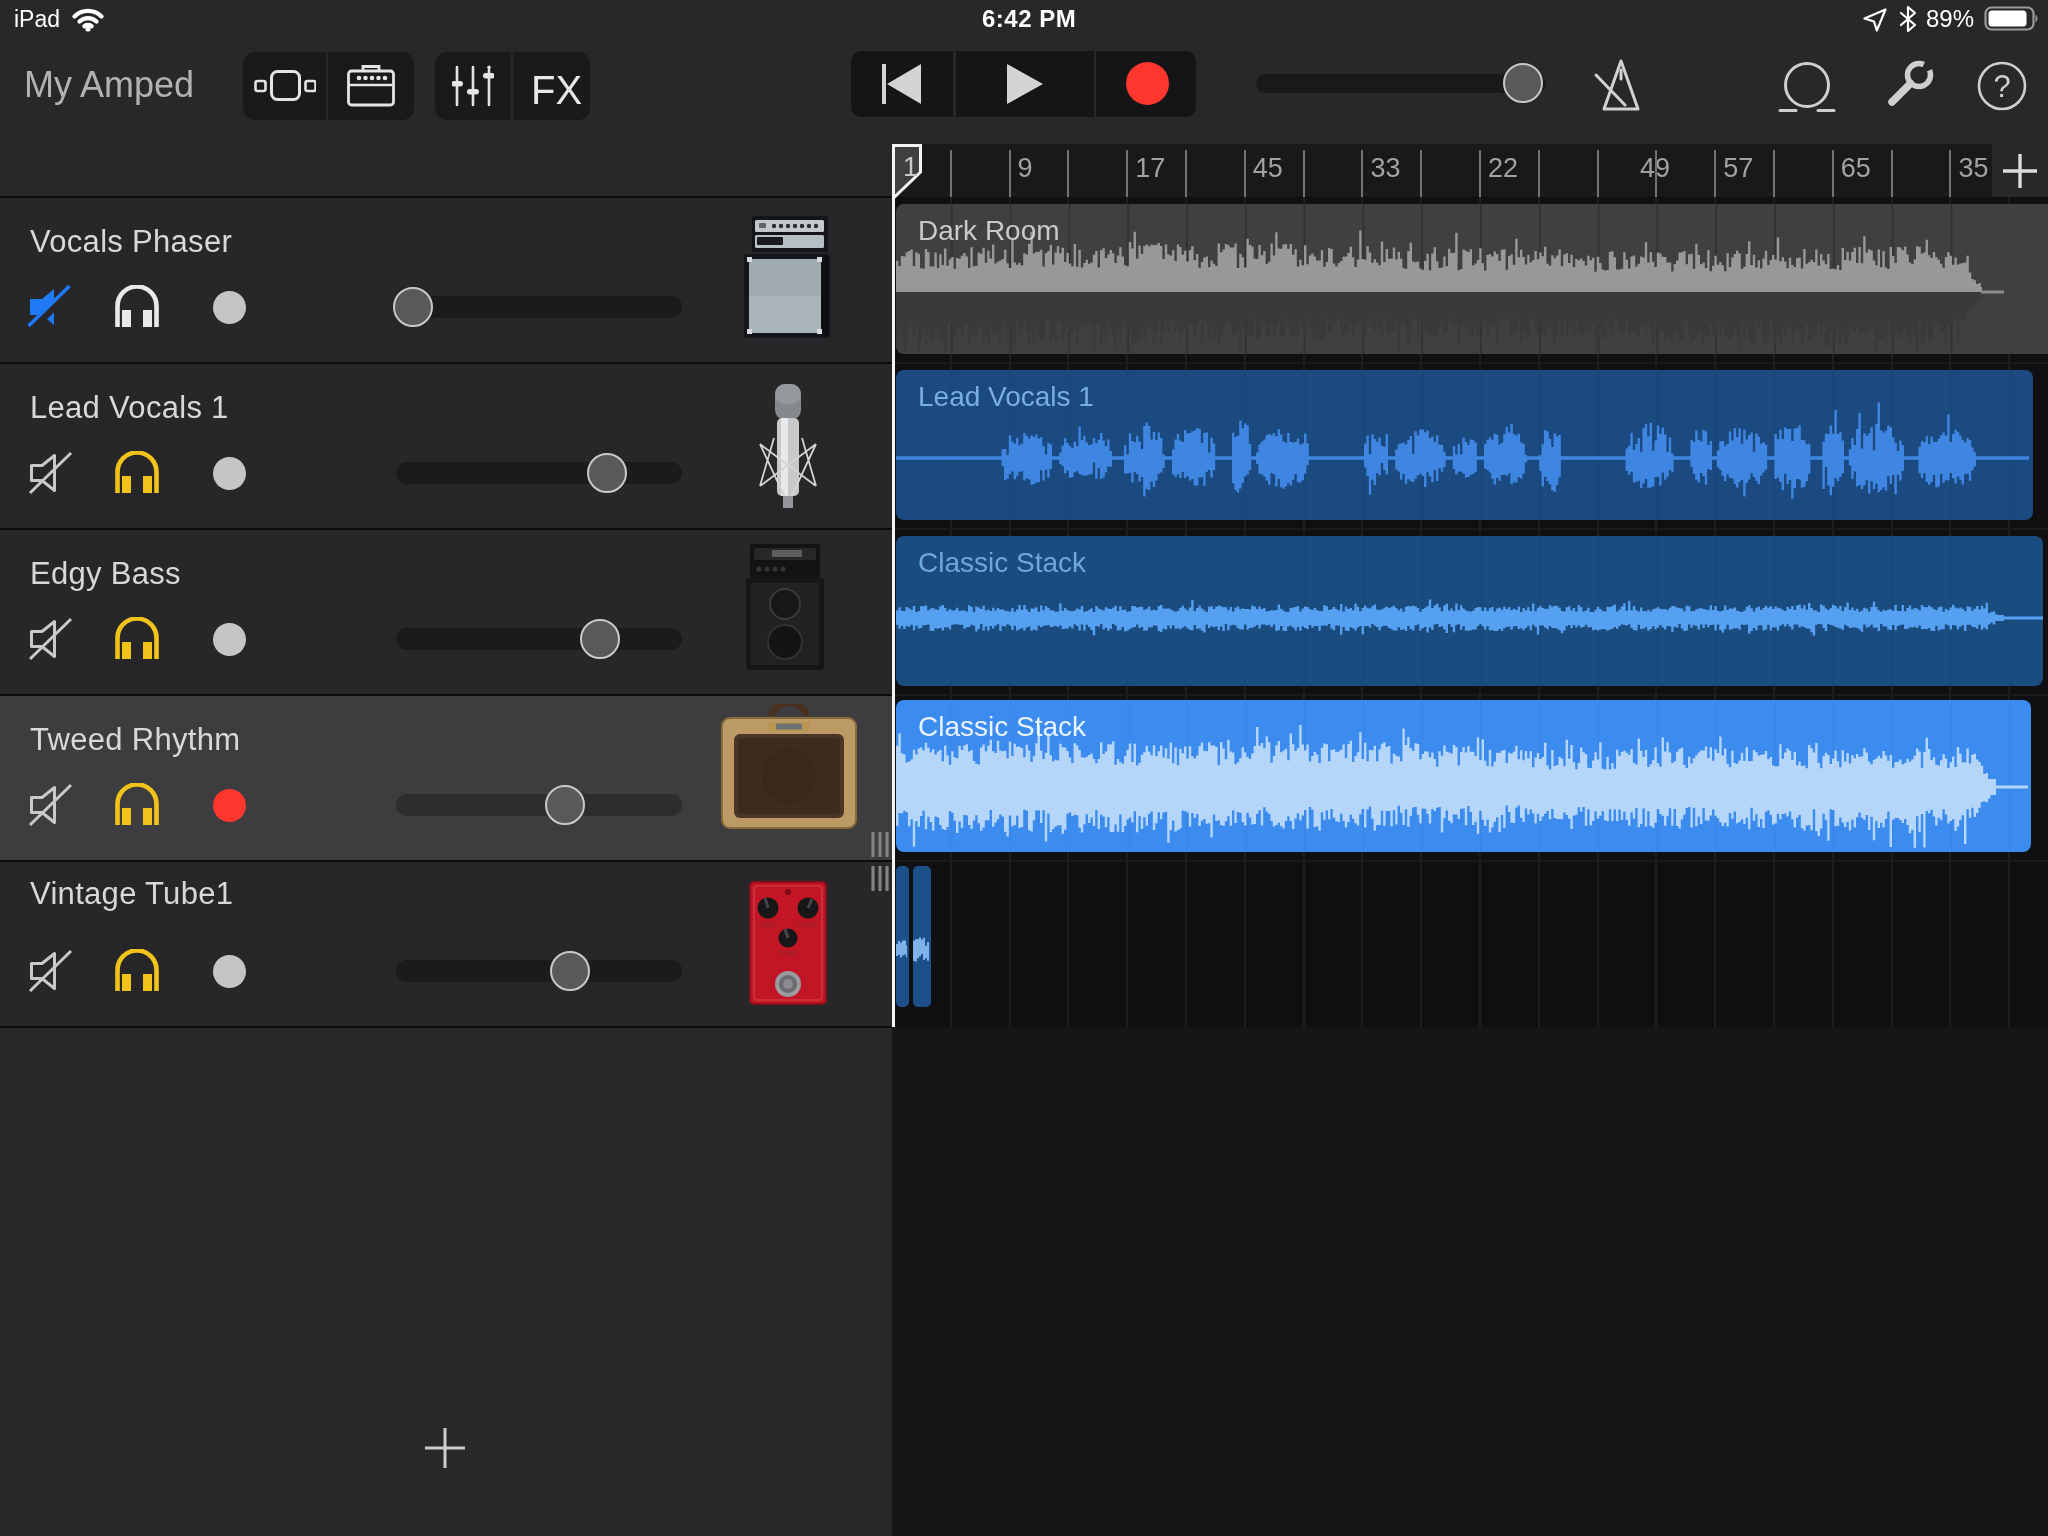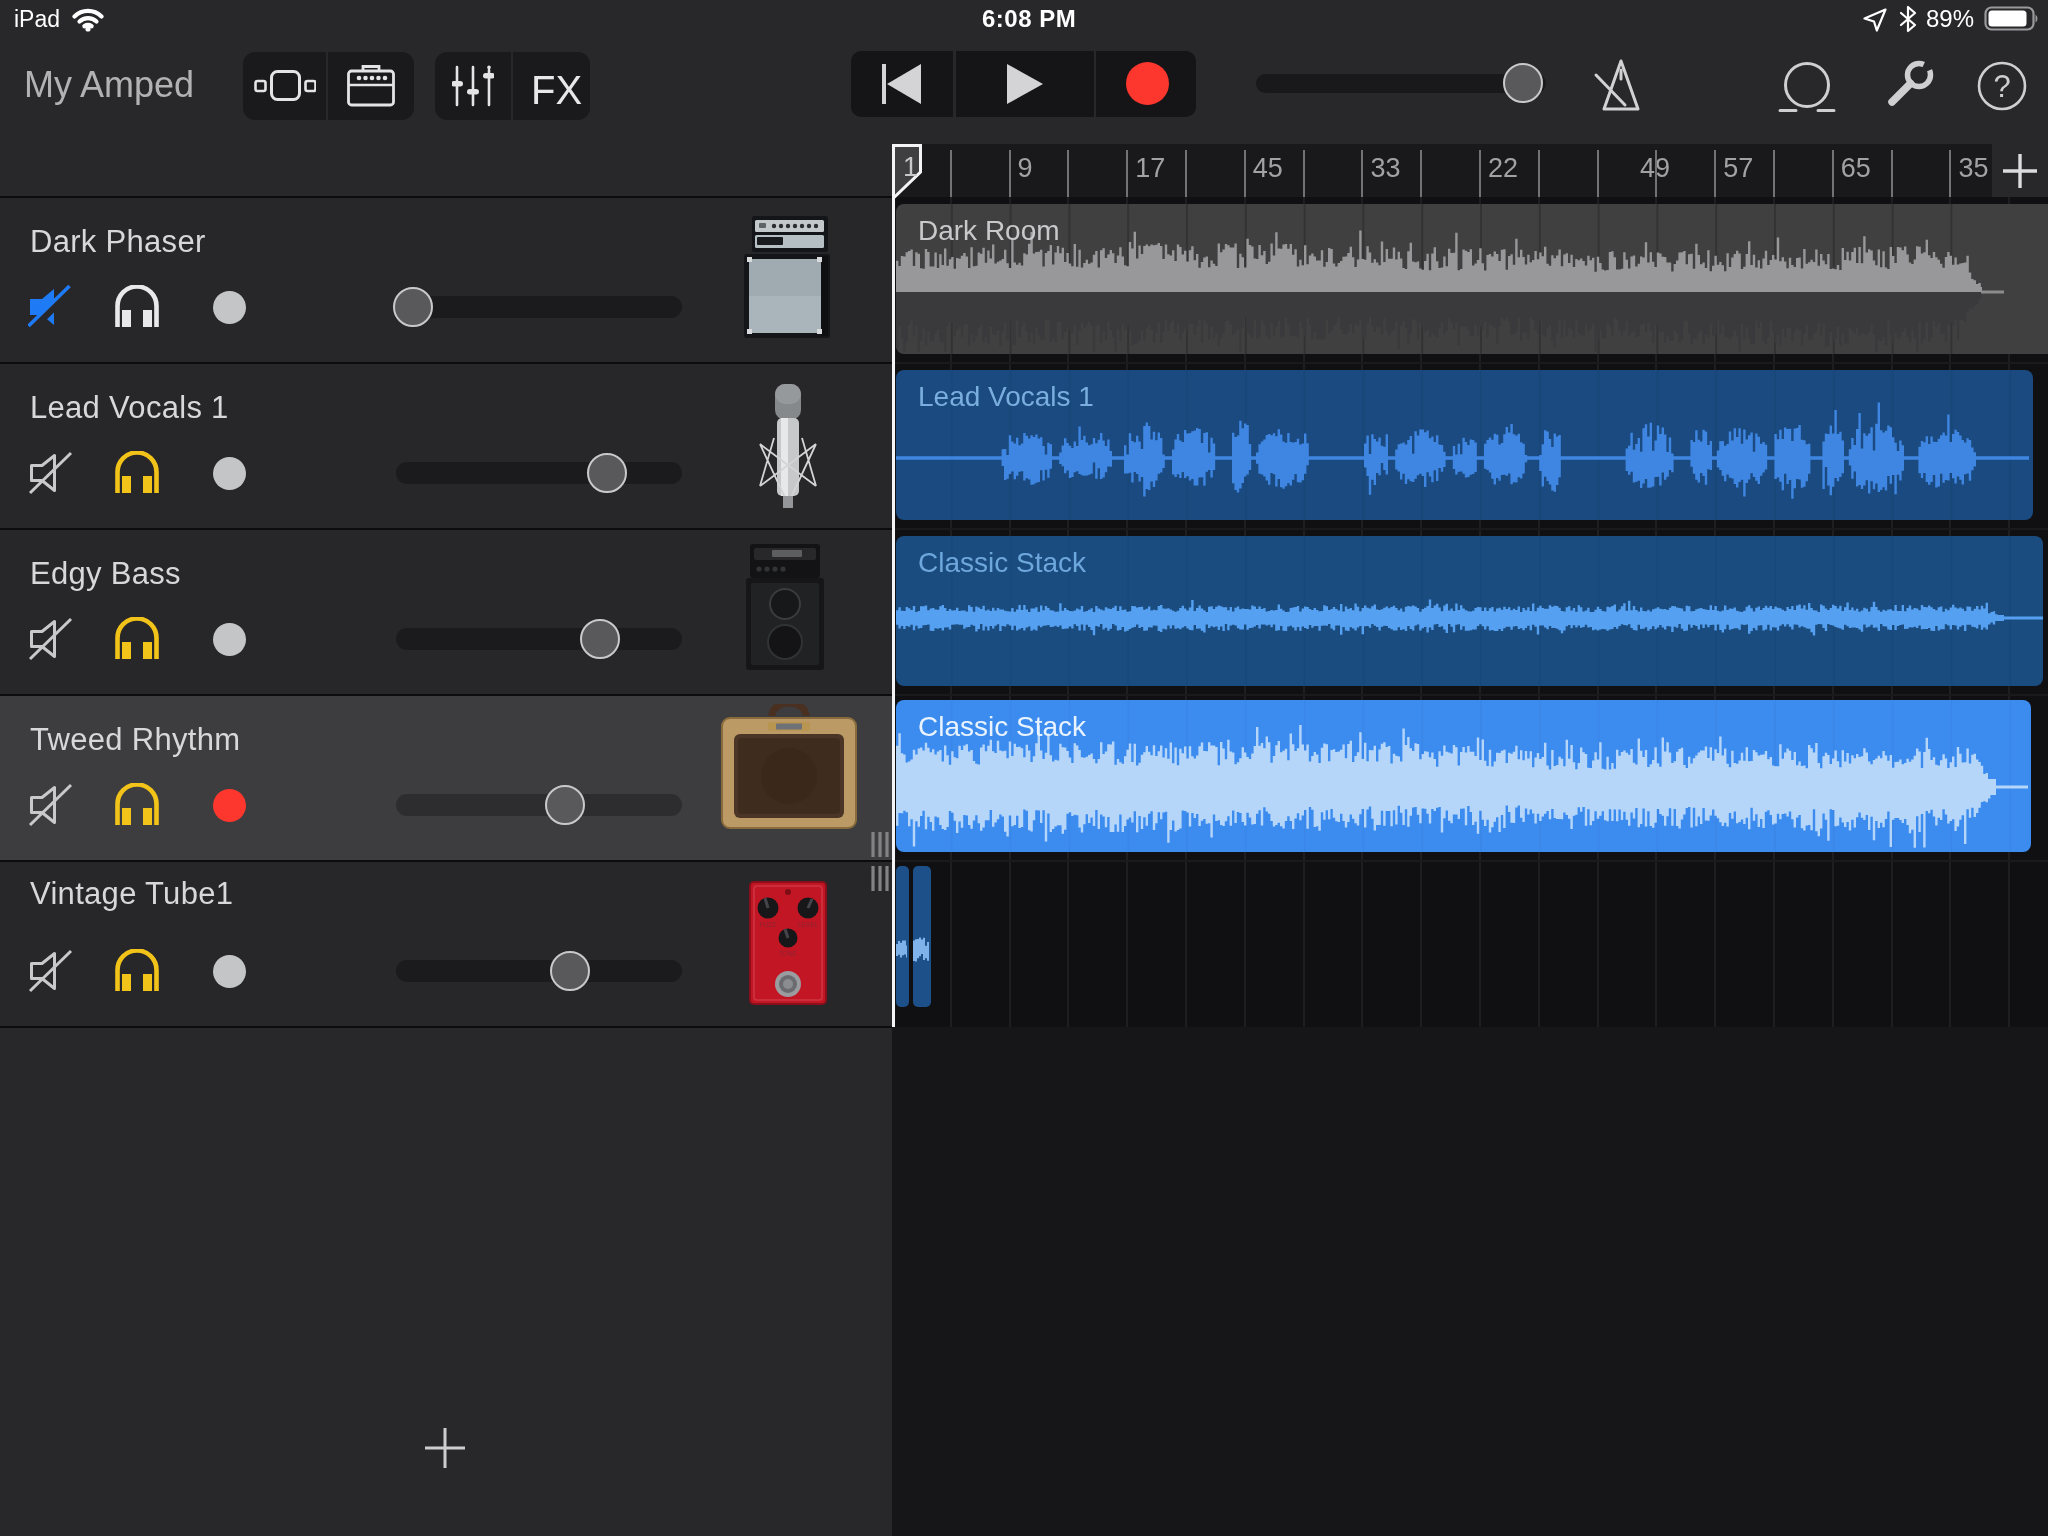--- a/index.html
+++ b/index.html
@@ -32,21 +32,21 @@
 <div class="abs" id="lanesbot"></div>
 <div class="abs" style="left:14px;top:6px;font-size:23px;color:#fff">iPad</div>
 <svg class="abs" style="left:72px;top:8px" width="32" height="24" viewBox="0 0 32 24">
     <g stroke="#fff" fill="none" stroke-linecap="round">
       <path d="M2.5,8.5 a19,19 0 0 1 27,0" stroke-width="4.2"></path>
       <path d="M7.5,13.5 a12.5,12.5 0 0 1 17,0" stroke-width="4.2"></path>
       <path d="M12.5,18.2 a6.5,6.5 0 0 1 7,0" stroke-width="4.4"></path>
     </g>
     <circle cx="16" cy="21" r="2.6" fill="#fff"></circle>
   </svg>
-<div class="abs" style="left:982px;top:5px;font-size:24px;color:#fff;font-weight:700;letter-spacing:.5px">6:08 PM</div>
+<div class="abs" style="left:982px;top:5px;font-size:24px;color:#fff;font-weight:700;letter-spacing:.5px">6:42 PM</div>
 <svg class="abs" style="left:1862px;top:7px" width="26" height="26" viewBox="0 0 26 26">
     <path d="M23.5,2.5 L2.5,11.5 L12,14.5 L14.8,23.5 Z" fill="none" stroke="#fff" stroke-width="2.2" stroke-linejoin="round"></path>
   </svg>
 <svg class="abs" style="left:1896px;top:5px" width="24" height="28" viewBox="0 0 24 28">
     <g stroke="#fff" stroke-width="2.2" fill="none" stroke-linejoin="round" stroke-linecap="round">
       <path d="M12,2 L12,26 M12,2 L19,8 L5,20 M12,26 L19,20 L5,8"></path>
     </g>
   </svg>
 <div class="abs" style="left:1926px;top:5px;font-size:24px;color:#fff">89%</div>
 <svg class="abs" style="left:1984px;top:6px" width="56" height="26" viewBox="0 0 56 26">
@@ -300,21 +300,21 @@
       <path d="M0,84 L0,74.4 L2,74.4 L2,73.3 L4,73.3 L4,72.9 L6,72.9 L6,71.5 L8,71.5 L8,73.4 L10,73.4 L10,71.7 L12,71.7 L12,79.8 L14,79.8 L14,75.9 L16,75.9 L16,84 Z" fill="#7fb2e8"></path>
       <path d="M0,84 L0,95.1 L2,95.1 L2,95.4 L4,95.4 L4,92.3 L6,92.3 L6,90.3 L8,90.3 L8,87.9 L10,87.9 L10,93.9 L12,93.9 L12,92.2 L14,92.2 L14,94.8 L16,94.8 L16,84 Z" fill="#7fb2e8"></path>
     </svg>
   </div>
 <div class="abs" style="left:892px;top:144px;width:3px;height:883px;background:#f4f4f6"></div>
 <svg class="abs" style="left:890px;top:142px" width="34" height="60" viewBox="0 0 34 60">
     <path d="M3.5,3.5 L30.5,3.5 L30.5,30 L4.5,55 L3.5,55 Z" fill="#3f3f42" stroke="#f4f4f6" stroke-width="3" stroke-linejoin="miter"></path>
     <text x="13" y="34" font-size="27" font-family="Liberation Sans" fill="#c8c8ca">1</text>
   </svg>
 <div class="rowline" style="top:196px"></div>
-<div class="name" style="top:224px">Dark Phaser</div>
+<div class="name" style="top:224px">Vocals Phaser</div>
 <svg class="abs" style="left:28px;top:284px" width="46" height="46" viewBox="0 0 46 46">
     <path d="M2,15 L14,15 L26,5 L26,41 L14,31 L2,31 Z" fill="#1e7bf5"></path>
     <path d="M3,46 L44,6" stroke="#27272a" stroke-width="7"></path>
     <path d="M0.5,42 L41.5,2" stroke="#1e7bf5" stroke-width="3.6"></path>
   </svg>
 <svg class="abs" style="left:113px;top:285px" width="48" height="44" viewBox="0 0 48 44">
     <path d="M4.5,42 L4.5,21 a19.5,19.5 0 0 1 39,0 L43.5,42" fill="none" stroke="#e9e9eb" stroke-width="4.6"></path>
     <rect x="9" y="25" width="9" height="17" fill="#e9e9eb"></rect>
     <rect x="30" y="25" width="9" height="17" fill="#e9e9eb"></rect>
   </svg>

